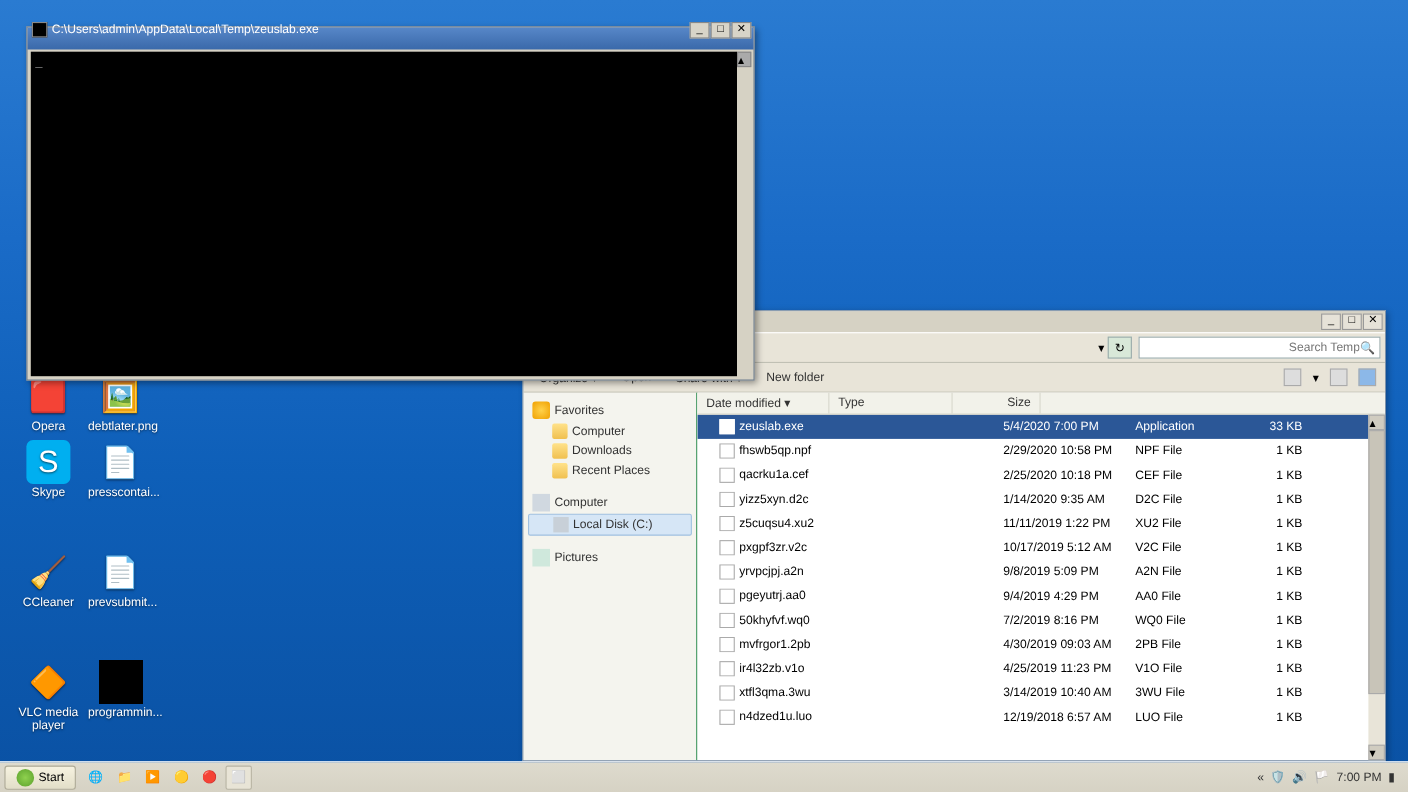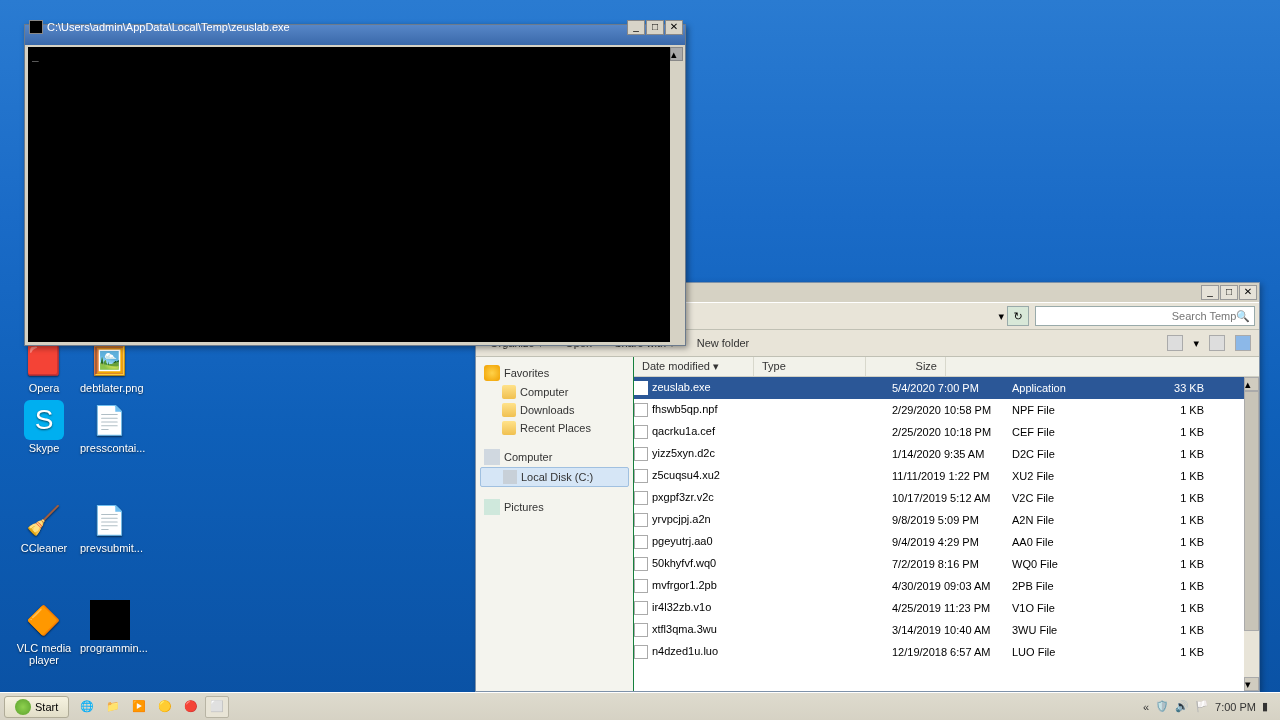--- a/index.html
+++ b/index.html
@@ -47,21 +47,21 @@
 .nav .item { display:flex; align-items:center; padding:2px 4px 2px 22px; color:#333; }
 .nav .item.sel { background:#d6e6f6; border:1px solid #a0c0e0; border-radius:2px; }
 .nav .item .ii { width:14px; height:14px; margin-right:4px; }
 
 .list { flex:1; display:flex; flex-direction:column; background:#fff; position:relative; }
 .cols { display:flex; height:20px; background:#f2f2ea; border-bottom:1px solid #d0d0c4; }
 .cols .col { padding:3px 8px; border-right:1px solid #d8d8cc; color:#333; }
 .rows { flex:1; overflow:hidden; }
 .row { display:flex; height:22px; align-items:center; }
 .row.sel { background:#2b5797; color:#fff; }
-.row .cell { padding:0 0; white-space:nowrap; overflow:hidden; }
+.row .cell { padding:0 20px; white-space:nowrap; overflow:hidden; }
 .row .fi { width:14px; height:14px; margin-right:4px; border:1px solid #aaa; background:#fff; display:inline-block; vertical-align:middle; }
 .row.sel .fi { border-color:#fff; }
 .vscroll2 { position:absolute; right:0; top:20px; bottom:0; width:15px; background:#e8e4d8; }
 .vscroll2 .vbtn { height:14px; background:#d0ccc0; border:1px solid #aaa; }
 .vscroll2 .vtrack { height:calc(100% - 28px); position:relative; }
 .vscroll2 .vthumb { position:absolute; top:0; width:100%; height:240px; background:#c8c4b8; border:1px solid #aaa; }
 
 
 .taskbar { position:absolute; left:0; right:0; bottom:0; height:28px; background:linear-gradient(#dedbce,#d6d2c4); border-top:1px solid #fff; display:flex; align-items:center; padding:0 4px; }
 .start { height:22px; padding:0 10px; background:linear-gradient(#f6f2e0,#e2dec8); border:1px solid #b0ac98; border-radius:3px; display:flex; align-items:center; gap:4px; }

